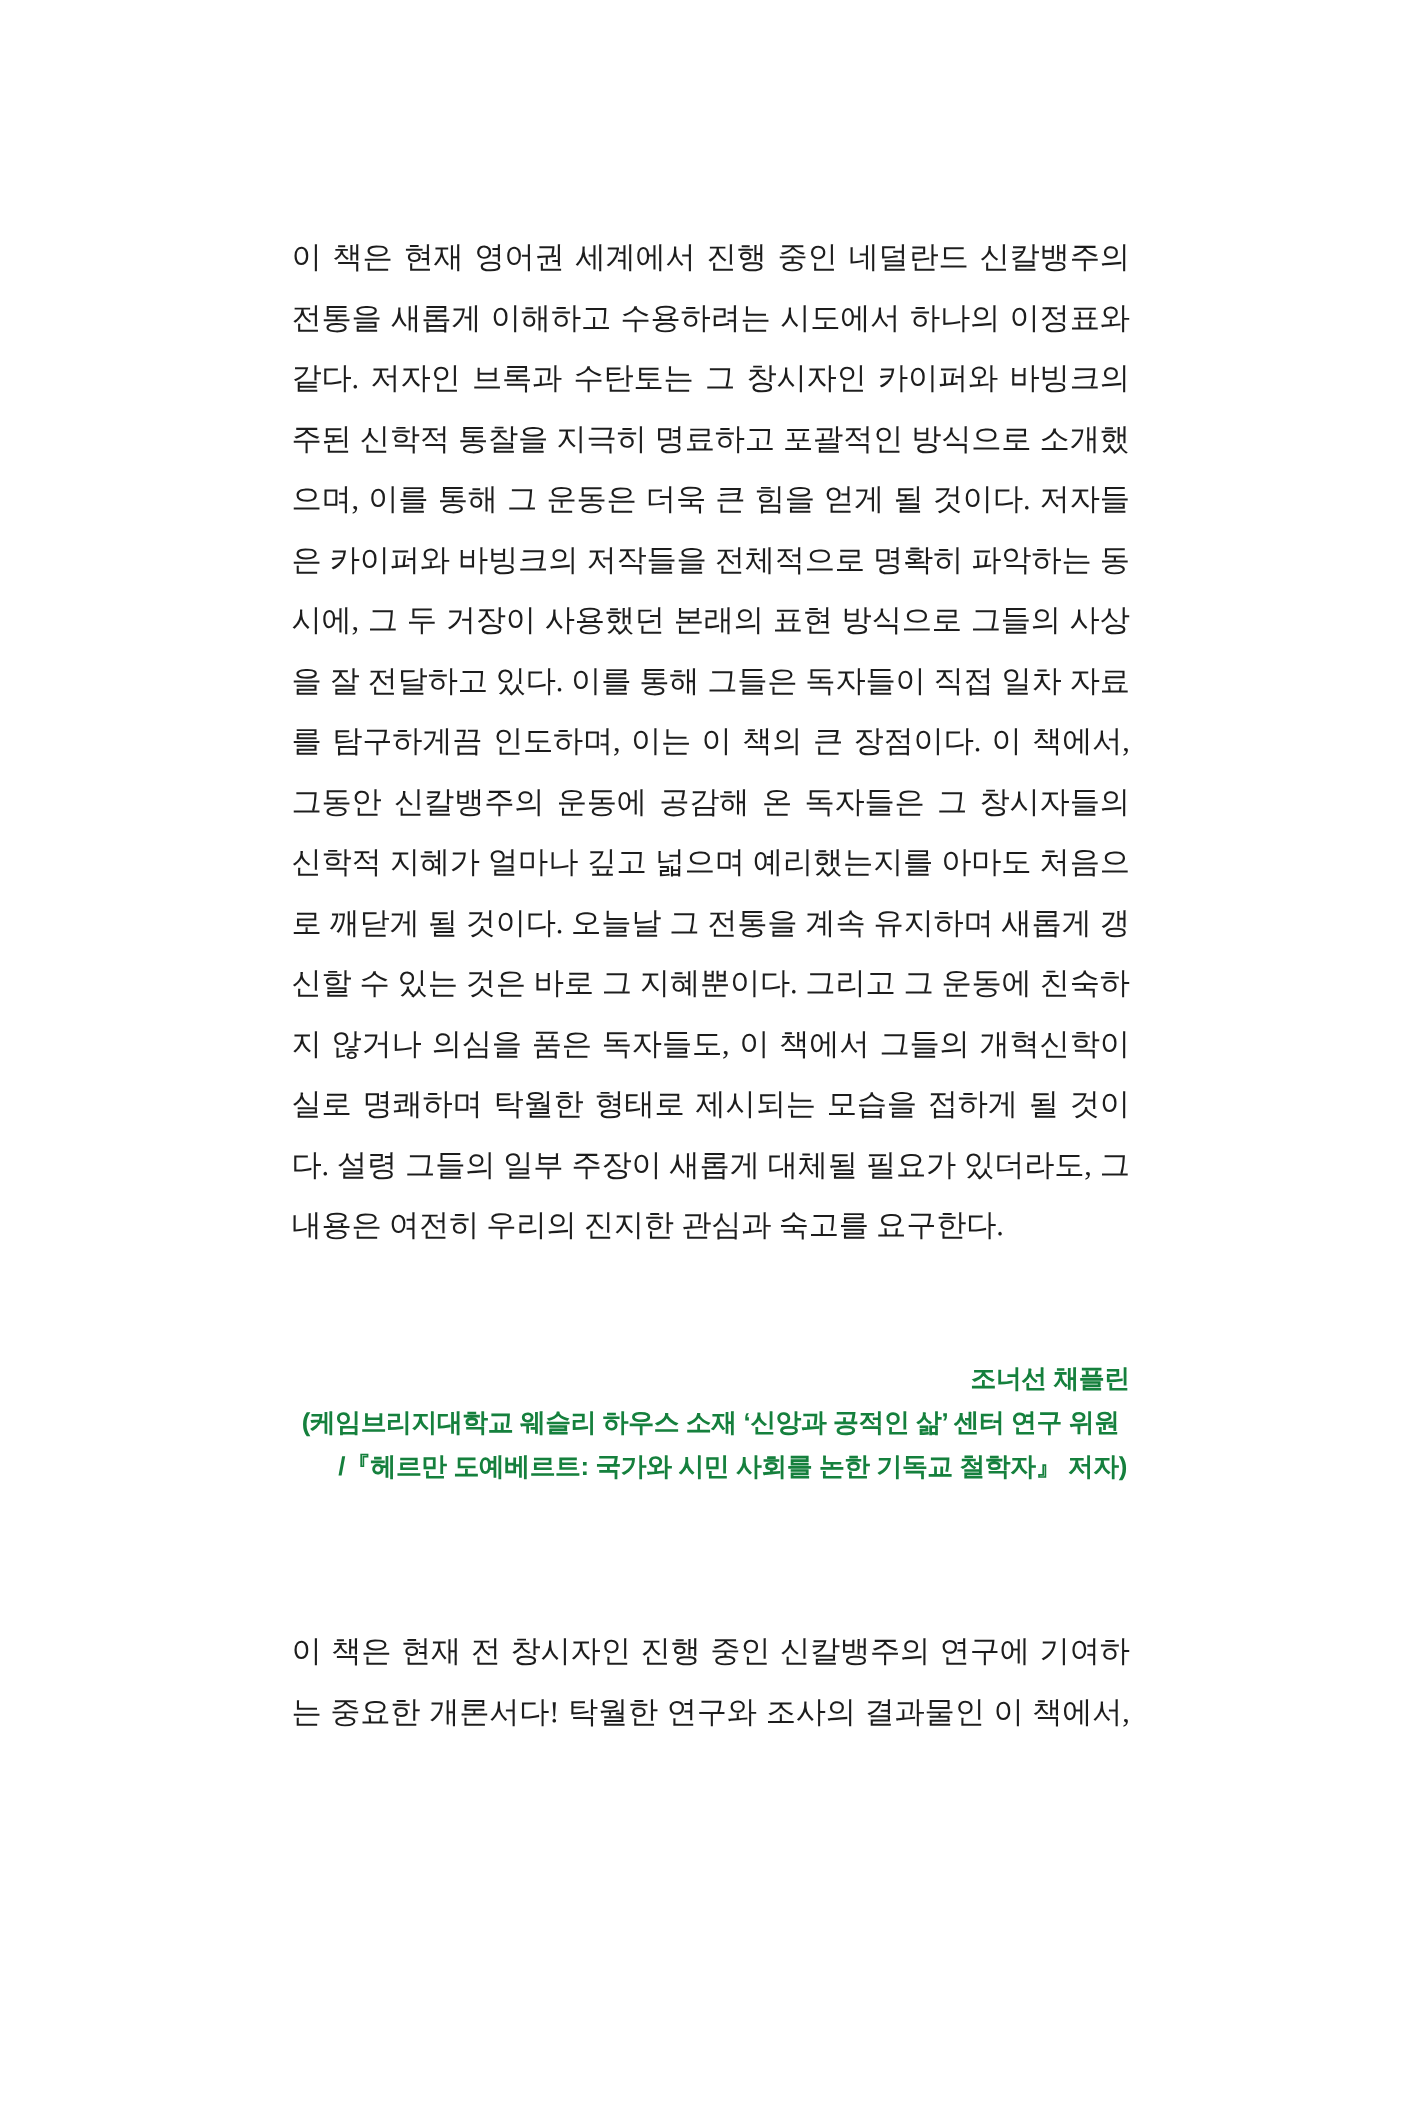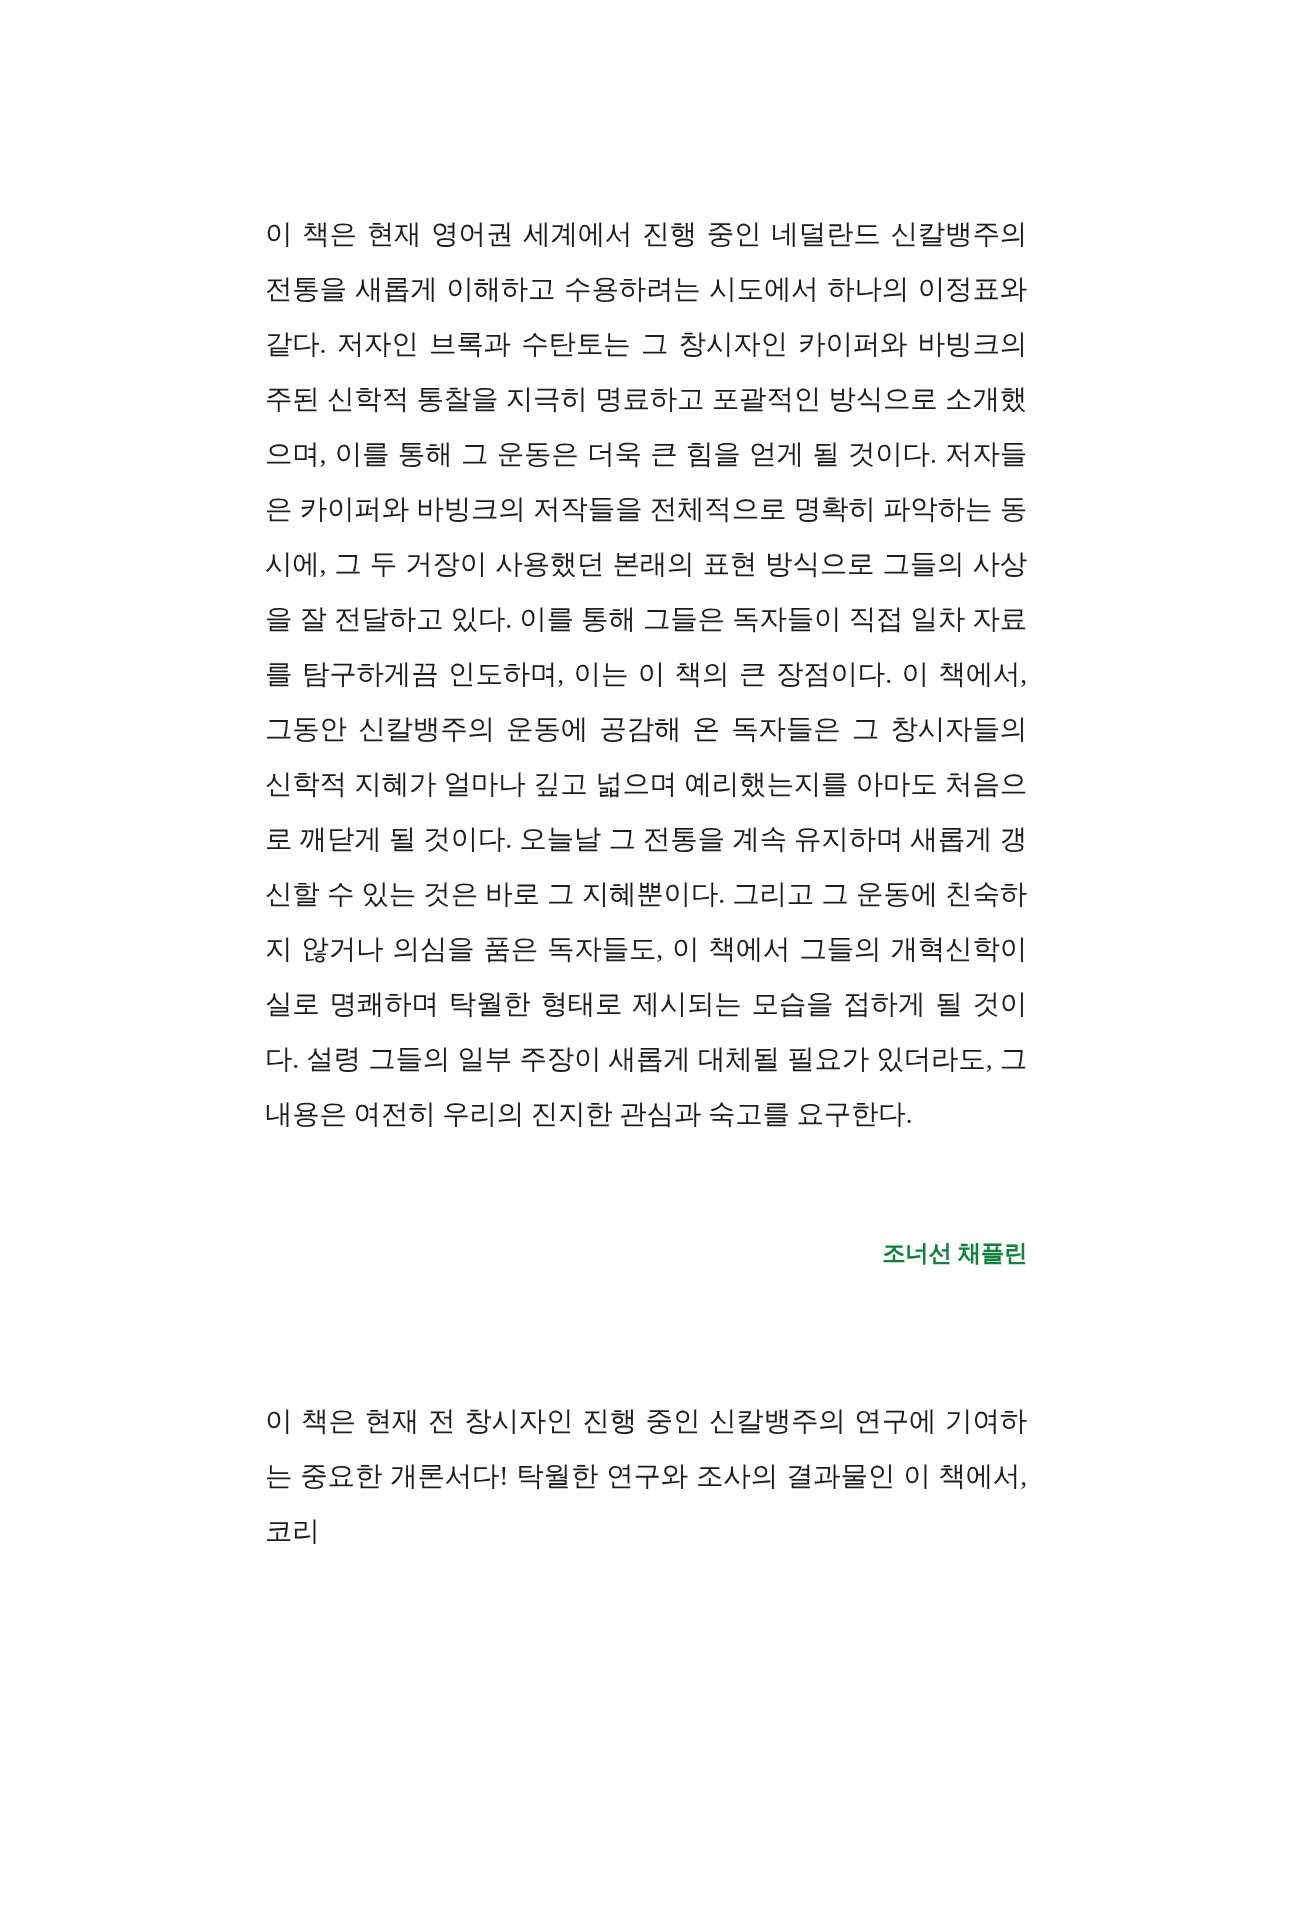--- a/index.html
+++ b/index.html
@@ -84,20 +84,22 @@
 <body>
 
 <div class="page">
 
   <div class="content">
 
     <p class="body-para">이 책은 현재 영어권 세계에서 진행 중인 네덜란드 신칼뱅주의 전통을 새롭게 이해하고 수용하려는 시도에서 하나의 이정표와 같다. 저자인 브록과 수탄토는 그 창시자인 카이퍼와 바빙크의 주된 신학적 통찰을 지극히 명료하고 포괄적인 방식으로 소개했으며, 이를 통해 그 운동은 더욱 큰 힘을 얻게 될 것이다. 저자들은 카이퍼와 바빙크의 저작들을 전체적으로 명확히 파악하는 동시에, 그 두 거장이 사용했던 본래의 표현 방식으로 그들의 사상을 잘 전달하고 있다. 이를 통해 그들은 독자들이 직접 일차 자료를 탐구하게끔 인도하며, 이는 이 책의 큰 장점이다. 이 책에서, 그동안 신칼뱅주의 운동에 공감해 온 독자들은 그 창시자들의 신학적 지혜가 얼마나 깊고 넓으며 예리했는지를 아마도 처음으로 깨닫게 될 것이다. 오늘날 그 전통을 계속 유지하며 새롭게 갱신할 수 있는 것은 바로 그 지혜뿐이다. 그리고 그 운동에 친숙하지 않거나 의심을 품은 독자들도, 이 책에서 그들의 개혁신학이 실로 명쾌하며 탁월한 형태로 제시되는 모습을 접하게 될 것이다. 설령 그들의 일부 주장이 새롭게 대체될 필요가 있더라도, 그 내용은 여전히 우리의 진지한 관심과 숙고를 요구한다.</p>
 
     <div class="endorser-block">
       <span class="endorser-name">조너선 채플린</span>
+      <span class="endorser-detail">(케임브리지대학교 웨슬리 하우스 소재 ‘신앙과 공적인 삶’ 센터 연구 위원</span>
+      <span class="endorser-detail second">/『헤르만 도예베르트: 국가와 시민 사회를 논한 기독교 철학자』 저자)</span>
     </div>
 
     <p class="body-para para-two">이 책은 현재 전 창시자인 진행 중인 신칼뱅주의 연구에 기여하는 중요한 개론서다! 탁월한 연구와 조사의 결과물인 이 책에서, 코리</p>
 
   </div>
 
   <div class="footer">
     <span class="footer-label">추천사</span>
     <span class="footer-pagenum">15</span>
   </div>

